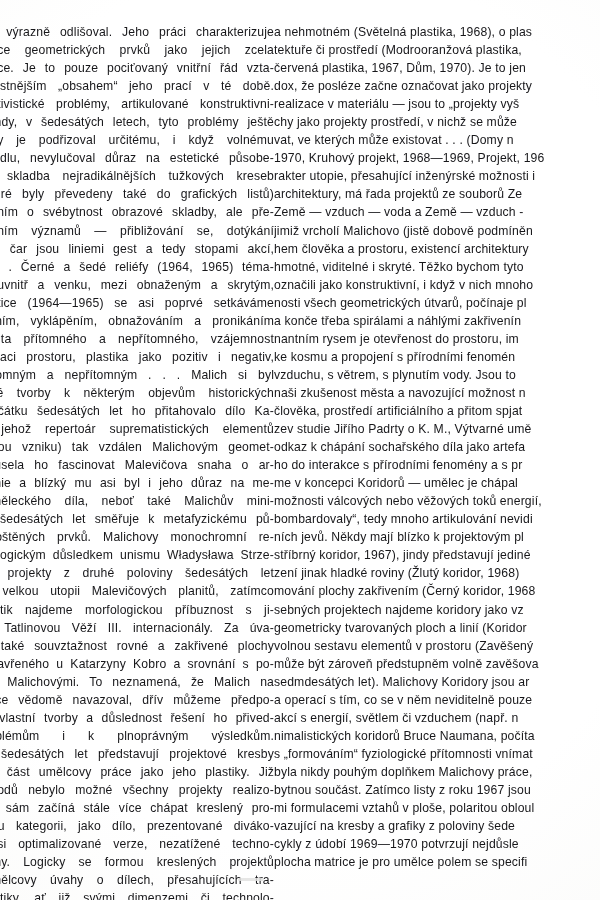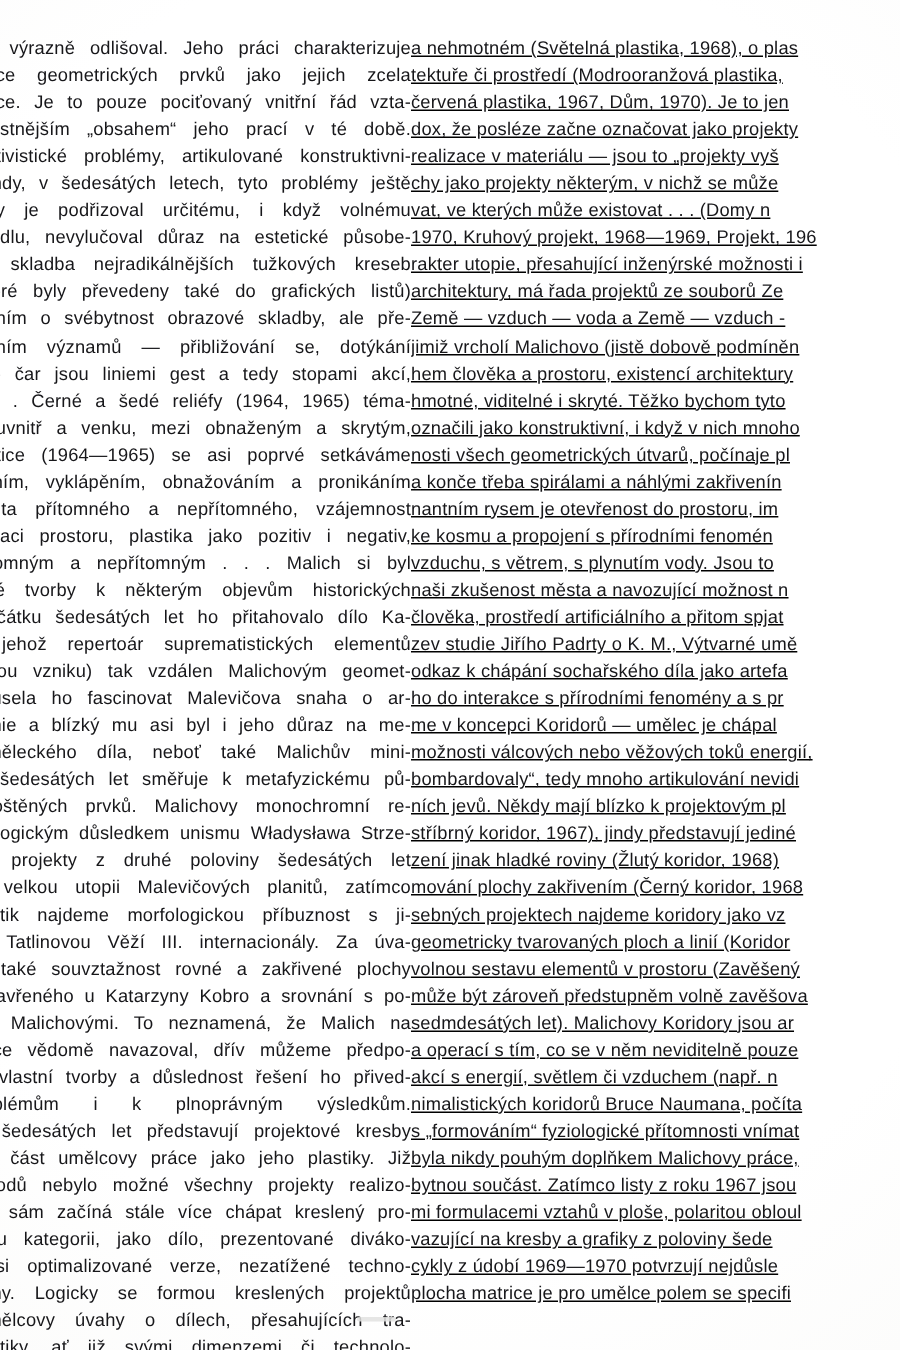--- a/index.html
+++ b/index.html
@@ -49,21 +49,20 @@
 
   
   #column-left {
     width: 290px;
     margin-left: -16px;
     padding-right: 0px;
   }
   
   #column-right {
     width: 326px;
-    text-decoration: underline;
   }
 
   .col-body {
     font-family: "Liberation Sans", sans-serif;
     font-size: 12.2px;
     line-height: 18.05px;
     color: #17171a;
     letter-spacing: 0.15px;
     white-space: nowrap;
   }
@@ -169,21 +168,21 @@
         </div>
     </div>
 
     <div class="text-column" id="column-right">
       <div class="col-body" id="right-body">
           <span class="text-line">a nehmotném (Světelná plastika, 1968), o plas</span>
           <span class="text-line">tektuře či prostředí (Modrooranžová plastika,</span>
           <span class="text-line">červená plastika, 1967, Dům, 1970). Je to jen</span>
           <span class="text-line">dox, že posléze začne označovat jako projekty</span>
           <span class="text-line">realizace v materiálu — jsou to „projekty vyš</span>
-          <span class="text-line">chy jako projekty některým, v nichž se může</span>
+          <span class="text-line">chy jako projekty prostředí, v nichž se může</span>
           <span class="text-line">vat, ve kterých může existovat . . . (Domy n</span>
           <span class="text-line">1970, Kruhový projekt, 1968—1969, Projekt, 196</span>
           <span class="text-line">rakter utopie, přesahující inženýrské možnosti i</span>
           <span class="text-line">architektury, má řada projektů ze souborů Ze</span>
           <span class="text-line">Země — vzduch — voda a Země — vzduch -</span>
           <span class="text-line">jimiž vrcholí Malichovo (jistě dobově podmíněn</span>
           <span class="text-line">hem člověka a prostoru, existencí architektury</span>
           <span class="text-line">hmotné, viditelné i skryté. Těžko bychom tyto</span>
           <span class="text-line">označili jako konstruktivní, i když v nich mnoho</span>
           <span class="text-line">nosti všech geometrických útvarů, počínaje pl</span>

